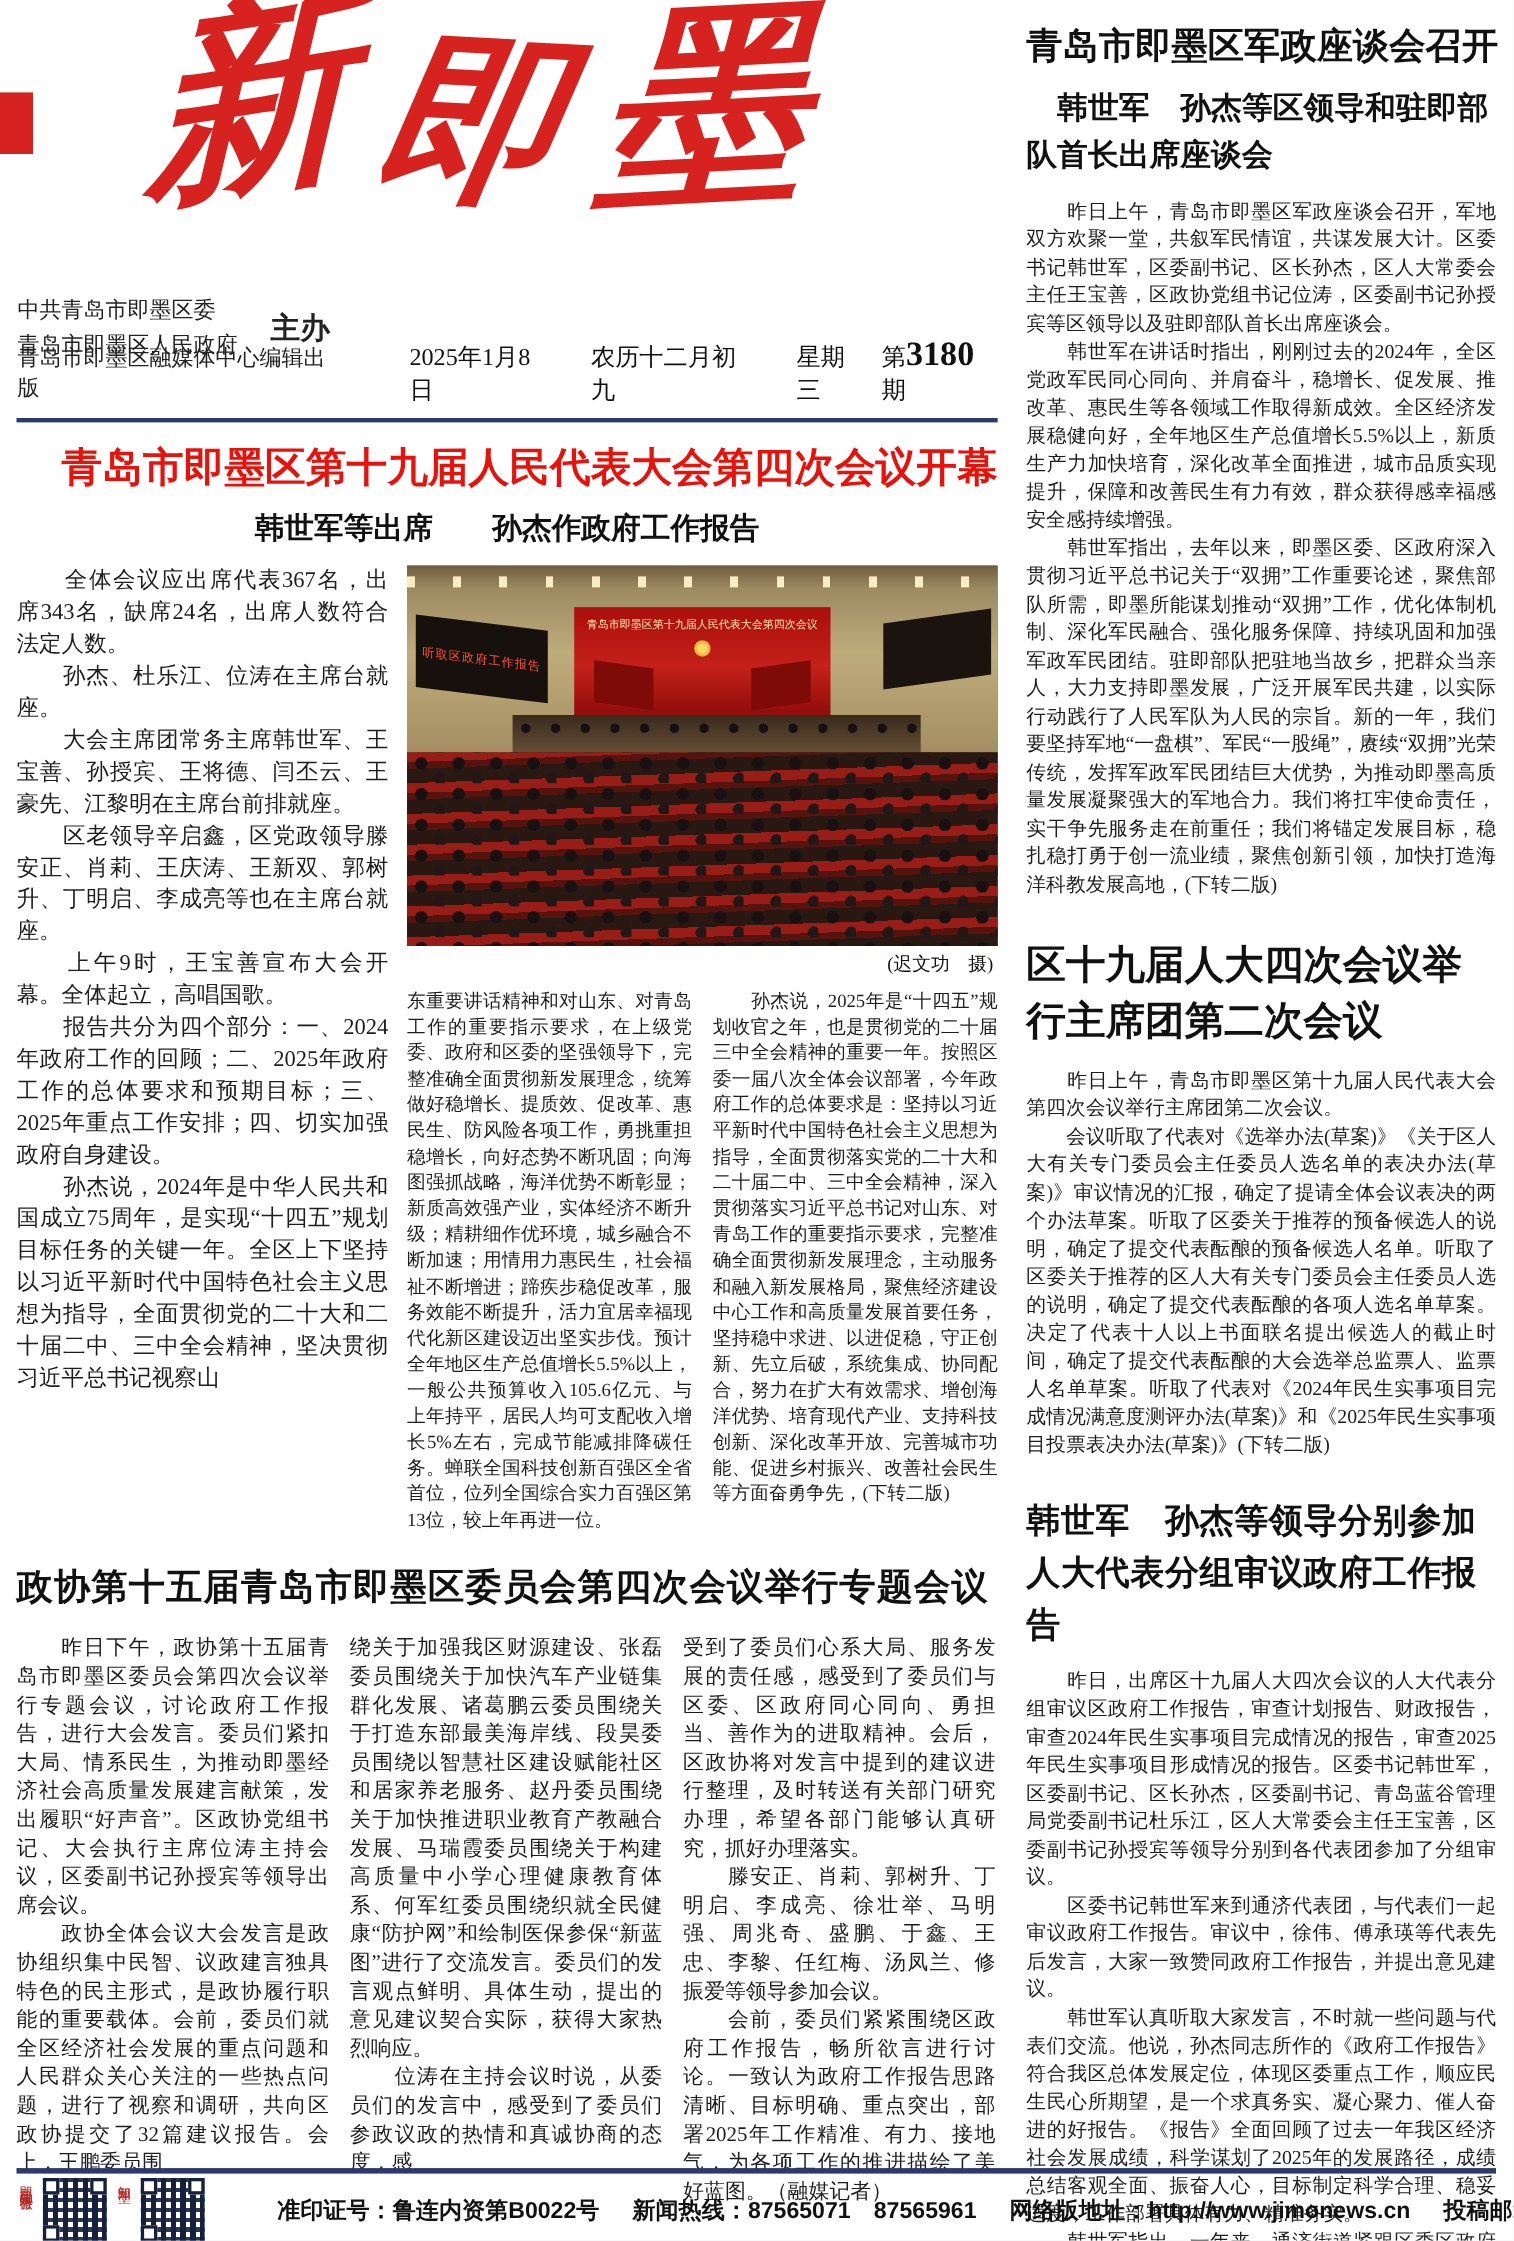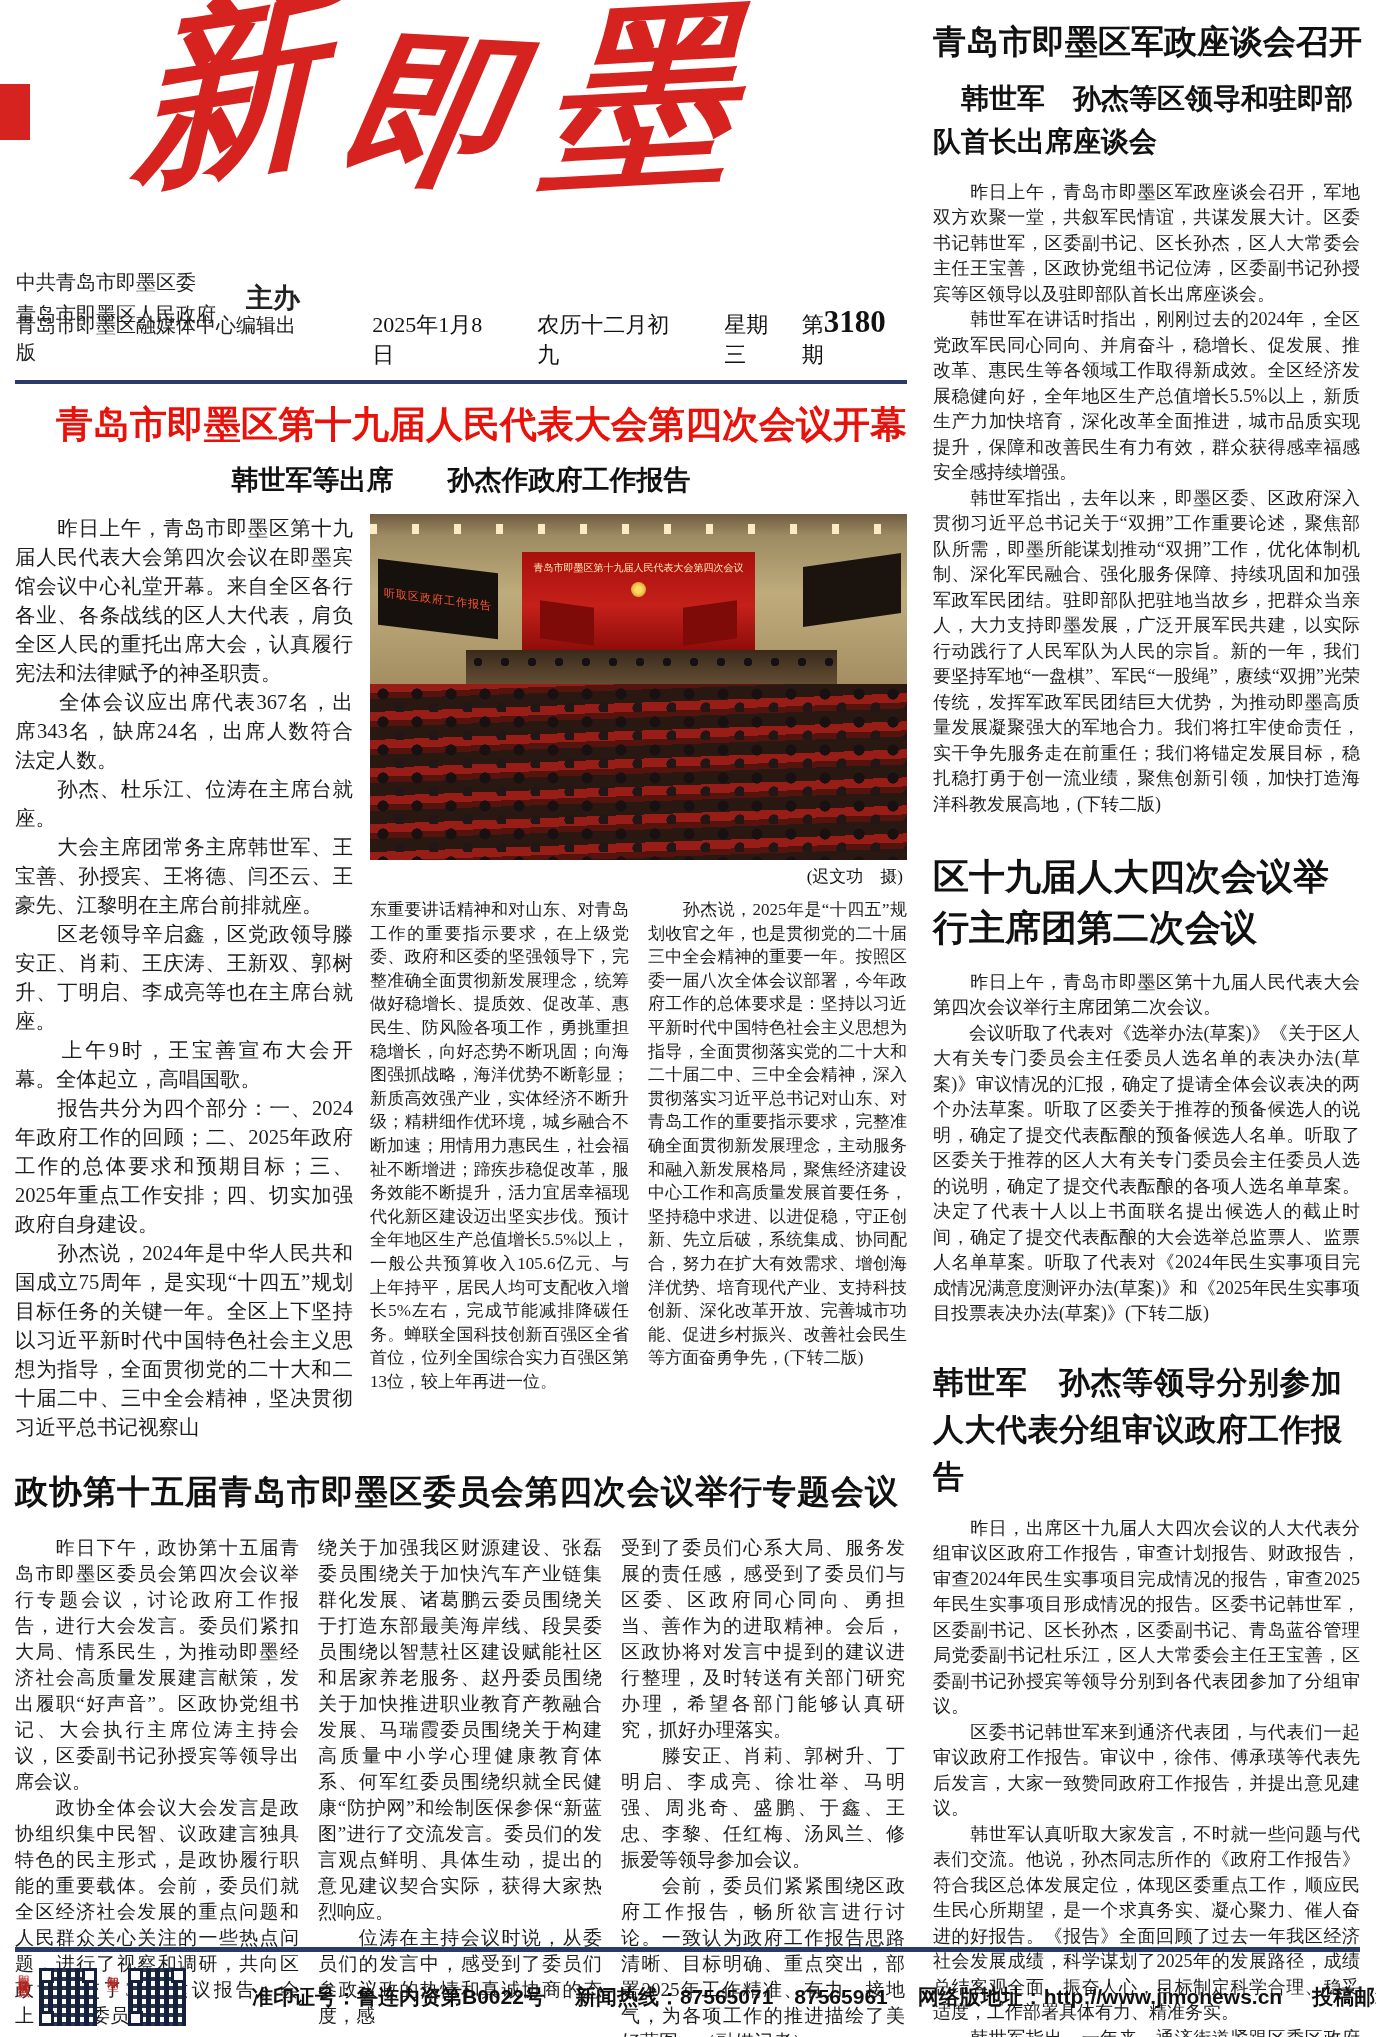--- a/index.html
+++ b/index.html
@@ -81,21 +81,21 @@
 
   
   .sb-hl{font-family:"Liberation Sans",sans-serif;font-weight:900;color:#111;margin:0;}
   .sb-hl.a{font-size:33px;white-space:nowrap;}
   .sb-sub{font-size:28px;font-weight:bold;line-height:1.55;margin:12px 0 16px;text-indent:1em;color:#111;}
   .sb-body{font-size:18px;line-height:25.5px;text-align:justify;}
   .sb-hl.b{font-size:36px;line-height:1.42;margin:34px 0 16px;}
   .sb-hl.c{font-size:31px;line-height:1.52;margin:32px 0 16px;letter-spacing:.5px;}
 
   
-  .footer{border-top:5px solid #2c3a6b;margin-top:16px;height:90px;box-sizing:border-box;
+  .footer{border-top:5px solid #2c3a6b;margin-top:16px;height:66px;box-sizing:border-box;
           display:flex;align-items:center;padding-top:4px;}
   .qrs{display:flex;align-items:center;gap:7px;}
   .vlabel{writing-mode:vertical-rl;font-family:"Liberation Sans",sans-serif;font-size:12px;
           color:#b3241f;letter-spacing:2px;height:62px;}
   .qr{width:58px;height:58px;position:relative;flex:none;
       background:repeating-linear-gradient(0deg,rgba(20,32,60,.9) 0 4px,rgba(0,0,0,0) 4px 9px),
                  repeating-linear-gradient(90deg,#14203c 0 5px,#fff 5px 9px);}
   .qr i{position:absolute;width:15px;height:15px;border:3px solid #14203c;background:#fff;box-sizing:border-box;}
   .qr .tl{top:0;left:0}.qr .tr{top:0;right:0}.qr .bl{bottom:0;left:0}
   .ftext{margin-left:66px;display:flex;gap:30px;font-family:"Liberation Sans",sans-serif;
@@ -131,21 +131,20 @@
           <span class="issue"><span>第</span><b>3180</b><span>期</span></span>
         </div>
       </div>
       <div class="rule"></div>
 
       <h1 class="lead-hl">青岛市即墨区第十九届人民代表大会第四次会议开幕</h1>
       <div class="lead-sub">韩世军等出席　　孙杰作政府工作报告</div>
 
       <div class="lead">
         <div class="lead-c1 sb-justify">
-            <p class="para">　　昨日上午，青岛市即墨区第十九届人民代表大会第四次会议在即墨宾馆会议中心礼堂开幕。来自全区各行各业、各条战线的区人大代表，肩负全区人民的重托出席大会，认真履行宪法和法律赋予的神圣职责。</p>
             <p class="para">　　全体会议应出席代表367名，出席343名，缺席24名，出席人数符合法定人数。</p>
             <p class="para">　　孙杰、杜乐江、位涛在主席台就座。</p>
             <p class="para">　　大会主席团常务主席韩世军、王宝善、孙授宾、王将德、闫丕云、王豪先、江黎明在主席台前排就座。</p>
             <p class="para">　　区老领导辛启鑫，区党政领导滕安正、肖莉、王庆涛、王新双、郭树升、丁明启、李成亮等也在主席台就座。</p>
             <p class="para">　　上午9时，王宝善宣布大会开幕。全体起立，高唱国歌。</p>
             <p class="para">　　报告共分为四个部分：一、2024年政府工作的回顾；二、2025年政府工作的总体要求和预期目标；三、2025年重点工作安排；四、切实加强政府自身建设。</p>
             <p class="para">　　孙杰说，2024年是中华人民共和国成立75周年，是实现“十四五”规划目标任务的关键一年。全区上下坚持以习近平新时代中国特色社会主义思想为指导，全面贯彻党的二十大和二十届二中、三中全会精神，坚决贯彻习近平总书记视察山</p>
           </div>
         <div class="lead-right">
           <div class="photo">

